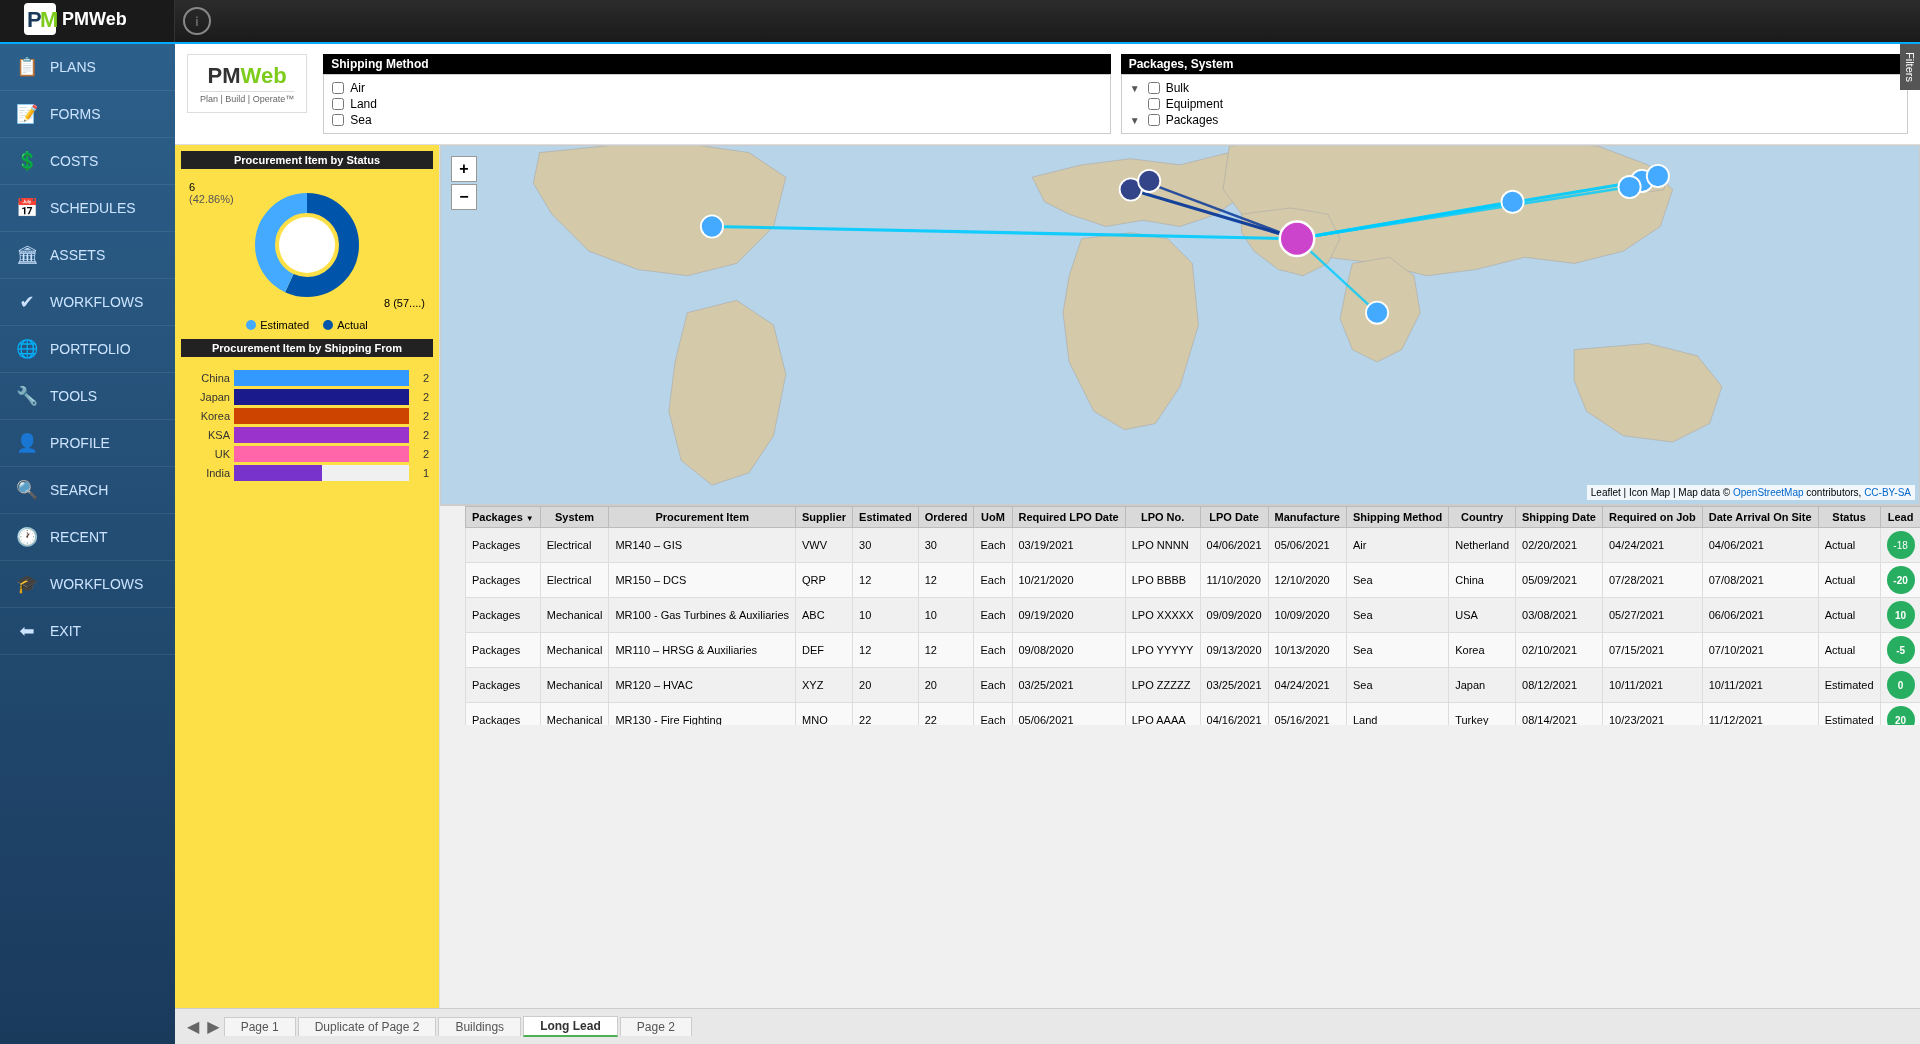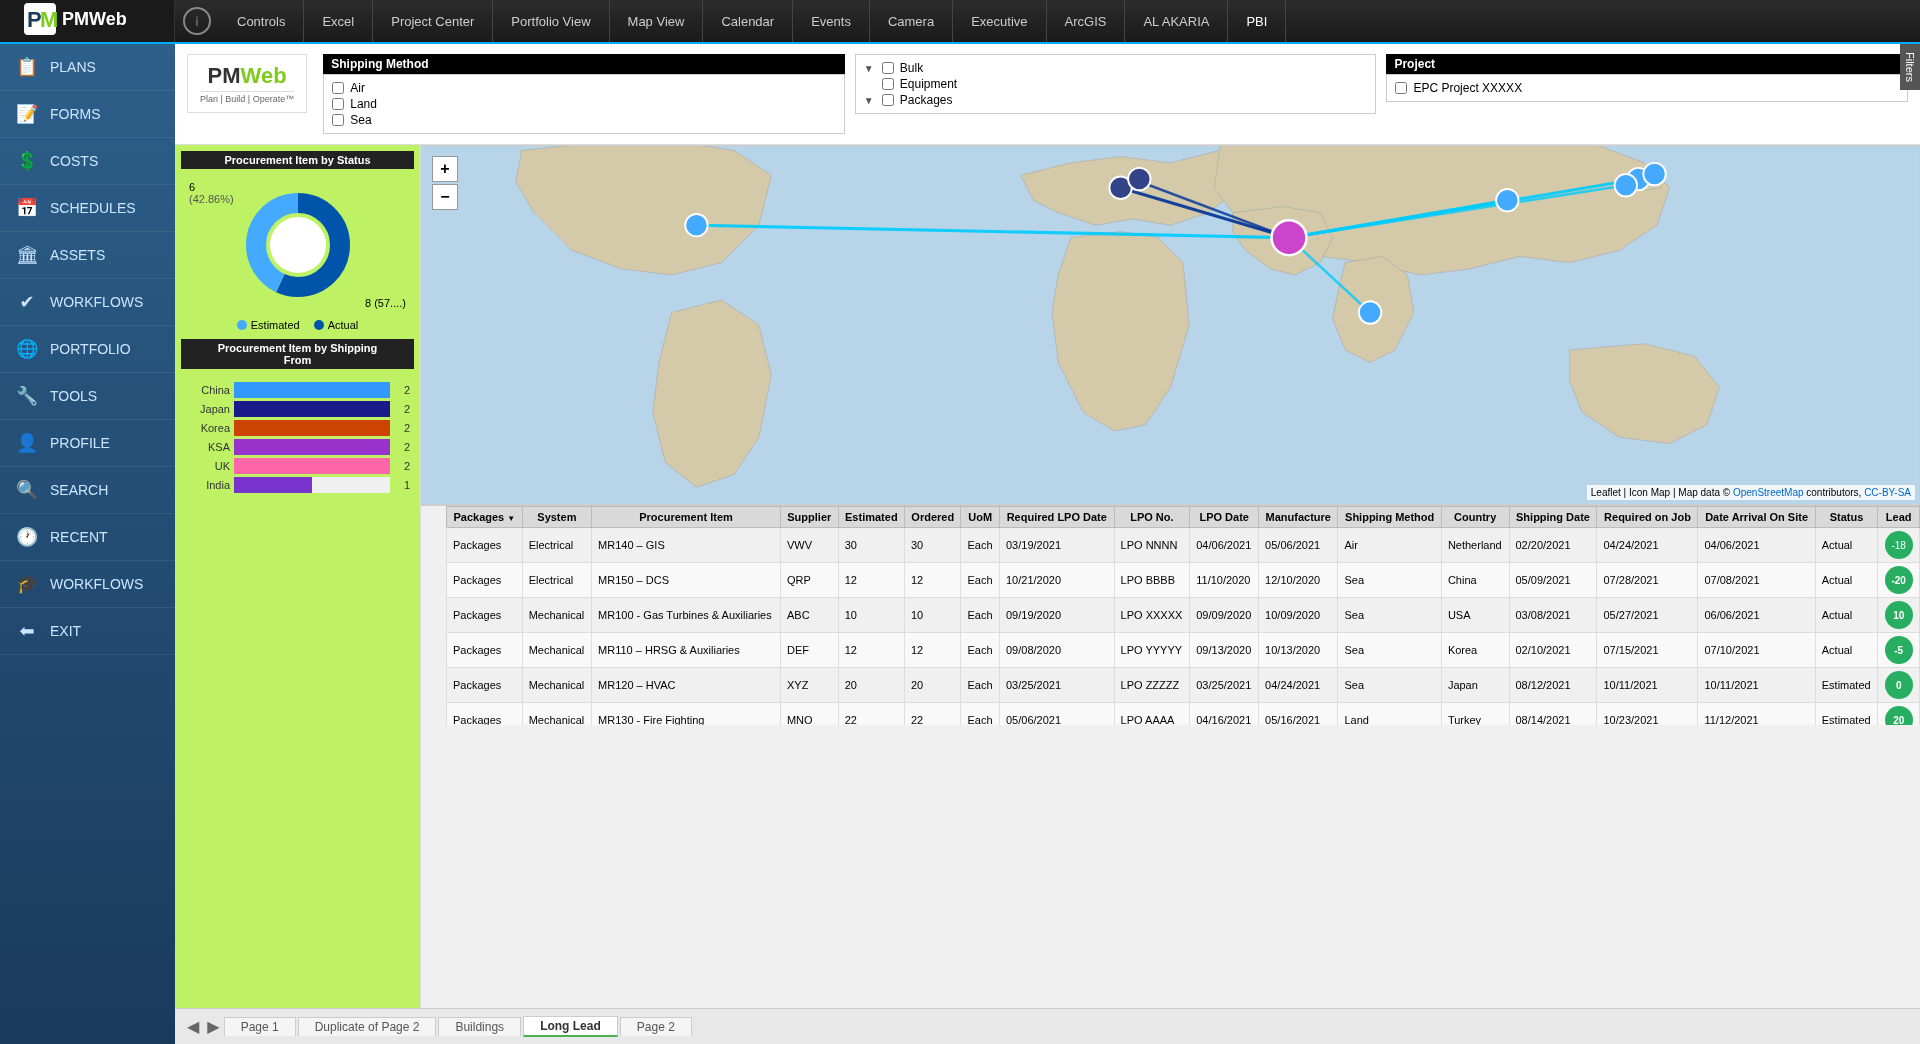--- a/index.html
+++ b/index.html
@@ -143,34 +143,20 @@
     <div class="top-nav-logo">
       <svg width="130" height="36" viewBox="0 0 130 36">
         <rect x="2" y="2" width="32" height="32" rx="4" fill="#fff"></rect>
         <text x="5" y="26" font-size="22" font-weight="900" fill="#1a3a5c">P</text>
         <text x="18" y="26" font-size="22" font-weight="900" fill="#7dcc1c">M</text>
         <text x="40" y="24" font-size="18" font-weight="bold" fill="white">PMWeb</text>
       </svg>
     </div>
   </div>
   <div class="info-icon">ℹ</div>
-  <div class="nav-items">
-    <div class="nav-item">Controls</div>
-    <div class="nav-item">Excel</div>
-    <div class="nav-item">Project Center</div>
-    <div class="nav-item">Portfolio View</div>
-    <div class="nav-item">Map View</div>
-    <div class="nav-item">Calendar</div>
-    <div class="nav-item">Events</div>
-    <div class="nav-item">Camera</div>
-    <div class="nav-item">Executive</div>
-    <div class="nav-item">ArcGIS</div>
-    <div class="nav-item">AL AKARIA</div>
-    <div class="nav-item active">PBI</div>
-  </div>
 </div>
 
 <div class="sidebar">
   <div class="sidebar-item">
     <span class="si-icon">📋</span>
     <span>PLANS</span>
   </div>
   <div class="sidebar-item">
     <span class="si-icon">📝</span>
     <span>FORMS</span>
@@ -250,54 +236,46 @@
               <span>Land</span>
             </div>
           <div class="filter-option">
               <input type="checkbox" style="">
               <span>Sea</span>
             </div>
         </div>
       </div>
 
       <div style="flex:1;">
+        <div style="background:#000; color:white; font-size:12px; font-weight:bold; padding:3px 8px;">Packages, System</div>
         <div style="border:1px solid #ccc; padding:4px 8px;">
           <div class="filter-option">
               <span class="filter-check-expand">▼</span>
               <input type="checkbox" style="">
               <span>Bulk</span>
             </div>
           <div class="filter-option">
               <span class="filter-check-expand"> </span>
               <input type="checkbox" style="">
               <span>Equipment</span>
             </div>
           <div class="filter-option">
               <span class="filter-check-expand">▼</span>
               <input type="checkbox" style="">
               <span>Packages</span>
             </div>
         </div>
       </div>
 
-      <div style="flex:1;">
-        <div style="background:#000; color:white; font-size:12px; font-weight:bold; padding:3px 8px;">Project</div>
-        <div style="border:1px solid #ccc; padding:4px 8px;">
-          <div class="filter-option">
-              <input type="checkbox" style="">
-              <span>EPC Project XXXXX</span>
-            </div>
-        </div>
-      </div>
     </div>
   </div>
 
   <div style="display:flex; flex:1; overflow:hidden;">
 
-    <div style="width:246px; flex-shrink:0; background:#bef264; padding:6px; overflow-y:auto; border-right:1px solid #ddd;">
+    <div style="width:265px; flex-shrink:0; background:#fde047; padding:6px; overflow-y:auto; border-right:1px solid #ddd;">
 
       <div>
         <div class="donut-title">Procurement Item by Status</div>
         <div style="position:relative; display:flex; align-items:center; justify-content:center; height:140px;">
           <span style="position:absolute; top:6px; left:8px; font-size:11px;">6</span>
           <span style="position:absolute; top:18px; left:8px; font-size:11px; color:#555;">(42.86%)</span>
           <svg width="120" height="120" viewBox="0 0 120 120">
 
             <circle cx="60" cy="60" r="42" fill="none" stroke="#0055aa" stroke-width="20" stroke-dasharray="150 114" stroke-dashoffset="0" transform="rotate(-90 60 60)"></circle>
             <circle cx="60" cy="60" r="42" fill="none" stroke="#44aaff" stroke-width="20" stroke-dasharray="114 150" stroke-dashoffset="-150" transform="rotate(-90 60 60)"></circle>

